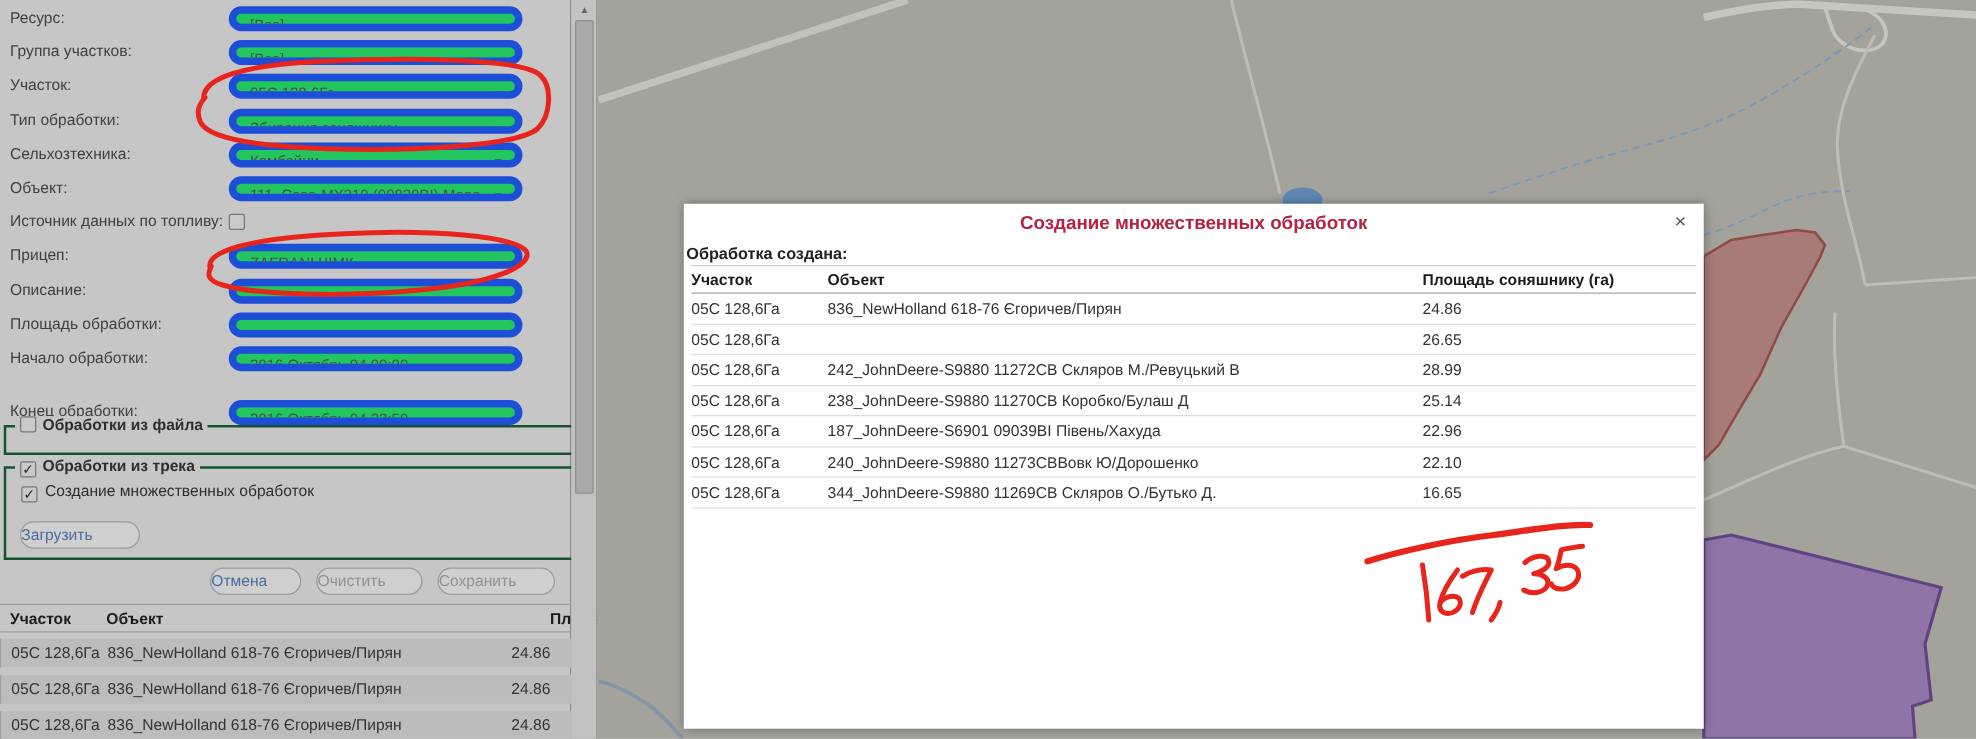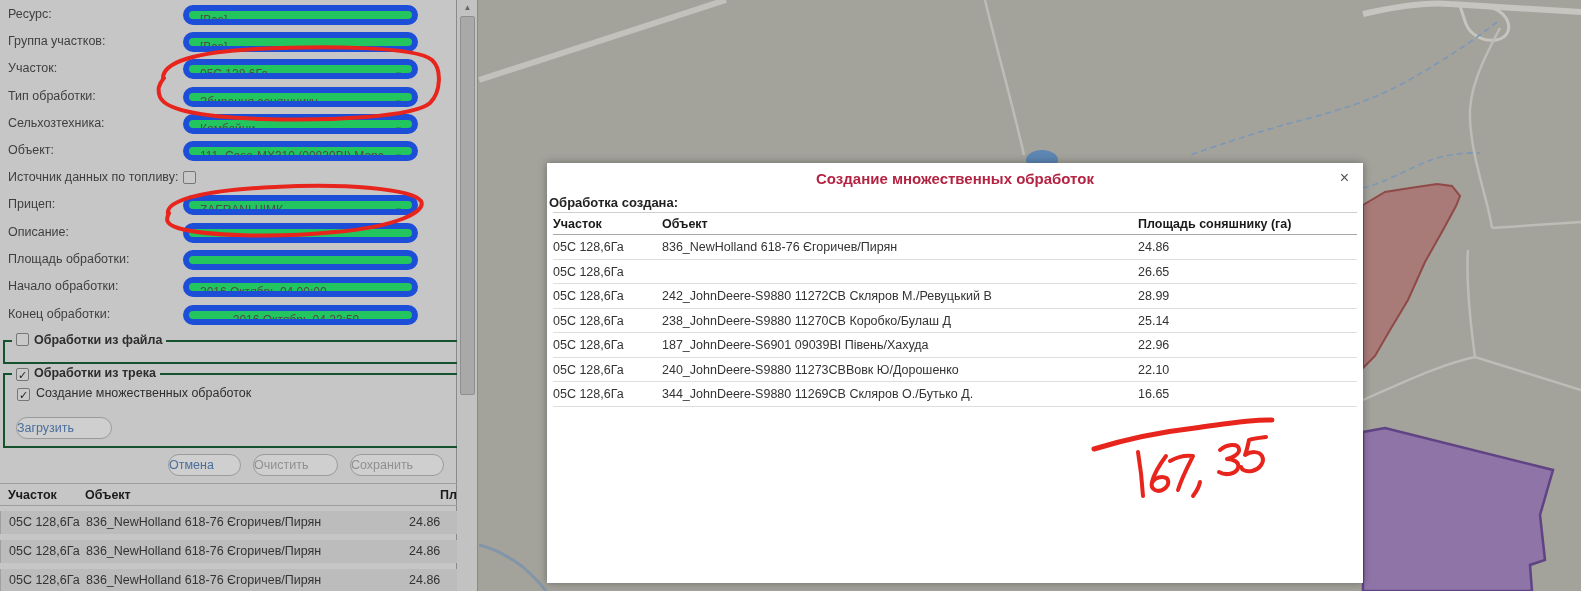--- a/index.html
+++ b/index.html
@@ -96,21 +96,21 @@
         <div class="pill"></div>
       </div>
       <div class="frow" style="top: 248.8px;">
         <span class="flabel">Площадь обработки:</span>
         <div class="pill"></div>
       </div>
       <div class="frow" style="top: 276px; padding-left: 39px;">
         <span class="flabel">Начало обработки:</span>
         <div class="pill">2016 Октябрь 04 00:00</div>
       </div>
-      <div class="frow" style="top: 304px; text-align: center;">
+      <div class="frow" style="top: 319px;">
         <span class="flabel">Конец обработки:</span>
         <div class="pill">2016 Октябрь 04 23:59</div>
       </div>
     </div>
 
   <div class="groupbox" style="top:340px; height:24px;">
     <span class="legendbar">
       <span class="cbx2" id="cb-file"></span><span>Обработки из файла</span>
     </span>
   </div>

